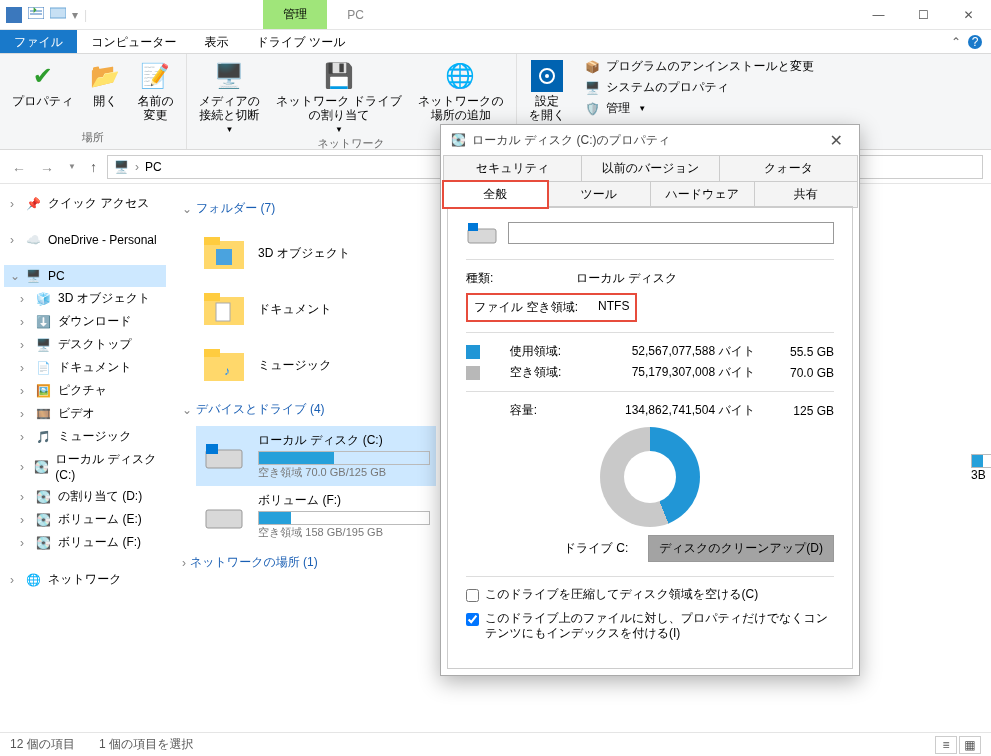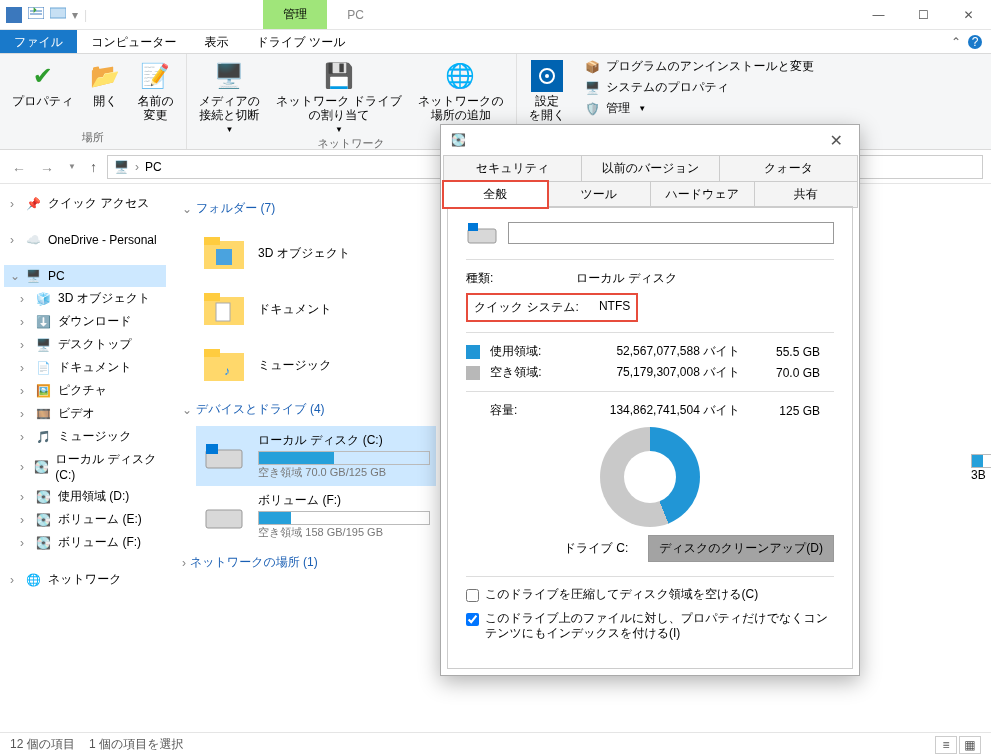--- a/index.html
+++ b/index.html
@@ -56,21 +56,21 @@
 .item-tile .bigico { width: 44px; height: 44px; display: flex; align-items: center; justify-content: center; }
 .item-tile .txt { display: flex; flex-direction: column; }
 .item-tile .sub { color: #777; font-size: 11px; }
 .progress { width: 100%; height: 14px; border: 1px solid #bbb; margin-top: 2px; position: relative; }
 .progress .fill { height: 100%; background: #26a0da; }
 
 
 .right-drive { position: absolute; right: 0; top: 268px; width: 20px; height: 60px; overflow: hidden; }
 
 
-.statusbar { height: 24px; border-top: 1px solid #e5e5e5; display: flex; align-items: center; padding: 8px 10px; gap: 14px; color: #555; }
+.statusbar { height: 24px; border-top: 1px solid #e5e5e5; display: flex; align-items: center; padding: 8px 10px; gap: 24px; color: #555; }
 .statusbar .views { margin-left: auto; display: flex; gap: 2px; }
 .view-btn { width: 22px; height: 18px; border: 1px solid #ccc; display: flex; align-items: center; justify-content: center; }
 
 
 .dialog { position: absolute; left: 440px; top: 124px; width: 420px; height: 552px; background: #fff; border: 1px solid #aaa; box-shadow: 0 6px 20px rgba(0,0,0,0.3); display: flex; flex-direction: column; }
 .dlg-title { height: 30px; display: flex; align-items: center; padding: 0 10px; color: #444; }
 .dlg-title .close { margin-left: auto; font-size: 16px; color: #555; padding: 0 6px; }
 .dlg-tabs { display: flex; flex-wrap: wrap; padding: 0 2px; }
 .dlg-tabs-row { display: flex; width: 100%; }
 .dlg-tab { flex: 1; text-align: center; padding: 4px; border: 1px solid #ccc; background: #f4f4f4; margin: 0 -1px -1px 0; }
@@ -79,21 +79,21 @@
 .dlg-body { flex: 1; padding: 4px 18px; border: 1px solid #ccc; margin: -1px 6px 6px 6px; }
 .dlg-row { display: flex; align-items: center; margin: 6px 0; gap: 10px; }
 .dlg-row .lbl { width: 100px; }
 .dlg-sep { border-top: 1px solid #ddd; margin: 10px 0; }
 .dlg-input { flex: 1; height: 22px; border: 1px solid #999; padding: 0 4px; }
 .fs-highlight { border: 2px solid #e74c3c; padding: 4px 6px; display: inline-flex; gap: 20px; }
 .space-row { display: flex; align-items: center; gap: 10px; margin: 4px 0; }
 .swatch { width: 14px; height: 14px; }
 .swatch.used { background: #2196d6; }
 .swatch.free { background: #b8b8b8; }
-.space-row .l1 { width: 90px; }
+.space-row .l1 { width: 90px; margin-left: 20px; }
 .space-row .l2 { width: 150px; text-align: right; }
 .space-row .l3 { width: 70px; text-align: right; }
 .donut { width: 100px; height: 100px; border-radius: 50%; background: conic-gradient(#2196d6 0 44%, #c9c9c9 44% 100%); position: relative; margin: 8px auto; }
 .donut::after { content: ""; position: absolute; inset: 24px; background: #fff; border-radius: 50%; }
 .cleanup-row { display: flex; align-items: center; justify-content: flex-end; margin: 4px 0 14px 0; }
 .cleanup-btn { border: 1px solid #999; background: #a3a3a3; padding: 4px 10px; }
 .chk-row { display: flex; align-items: flex-start; gap: 6px; margin: 8px 0; line-height: 1.3; }
 .chk { width: 13px; height: 13px; margin-top: 2px; }
 .dlg-buttons { display: flex; justify-content: flex-end; gap: 6px; padding: 8px 12px; }
 .dlg-btn { min-width: 80px; padding: 5px 10px; border: 1px solid #999; background: #efefef; text-align: center; }
@@ -297,21 +297,21 @@
           <span>ミュージック</span>
         </div>
       <div class="side-item">
           <span class="expand">›</span>
           <span class="ico">💽</span>
           <span>ローカル ディスク (C:)</span>
         </div>
       <div class="side-item">
           <span class="expand">›</span>
           <span class="ico">💽</span>
-          <span>使用領域 (D:)</span>
+          <span>の割り当て (D:)</span>
         </div>
       <div class="side-item">
           <span class="expand">›</span>
           <span class="ico">💽</span>
           <span>ボリューム (E:)</span>
         </div>
       <div class="side-item">
           <span class="expand">›</span>
           <span class="ico">💽</span>
           <span>ボリューム (F:)</span>
@@ -421,20 +421,21 @@
   <span>1 個の項目を選択</span>
   <div class="views">
     <div class="view-btn">≡</div>
     <div class="view-btn">▦</div>
   </div>
 </div>
 
 <div class="dialog">
   <div class="dlg-title">
     <span>💽</span>
+    <span style="margin-left:6px">ローカル ディスク (C:)のプロパティ</span>
     <span class="close">✕</span>
   </div>
   <div class="dlg-tabs">
     <div class="dlg-tabs-row">
       <div class="dlg-tab">セキュリティ</div>
       <div class="dlg-tab">以前のバージョン</div>
       <div class="dlg-tab">クォータ</div>
     </div>
     <div class="dlg-tabs-row">
       <div class="dlg-tab active highlighted">全般</div>
@@ -453,21 +454,21 @@
         </span>
       <input class="dlg-input" value="" style="">
     </div>
     <div class="dlg-sep"></div>
     <div class="dlg-row">
         <span class="lbl">種類:</span>
         <span>ローカル ディスク</span>
       </div>
     <div class="dlg-row">
       <span class="fs-highlight">
-        <span>クイック システム:</span>
+        <span>ファイル 空き領域:</span>
         <span>NTFS</span>
       </span>
     </div>
     <div class="dlg-sep"></div>
     <div class="space-row">
         <span class="swatch used"></span>
         <span class="l1">使用領域:</span>
         <span class="l2">52,567,077,588 バイト</span>
         <span class="l3">55.5 GB</span>
       </div>

